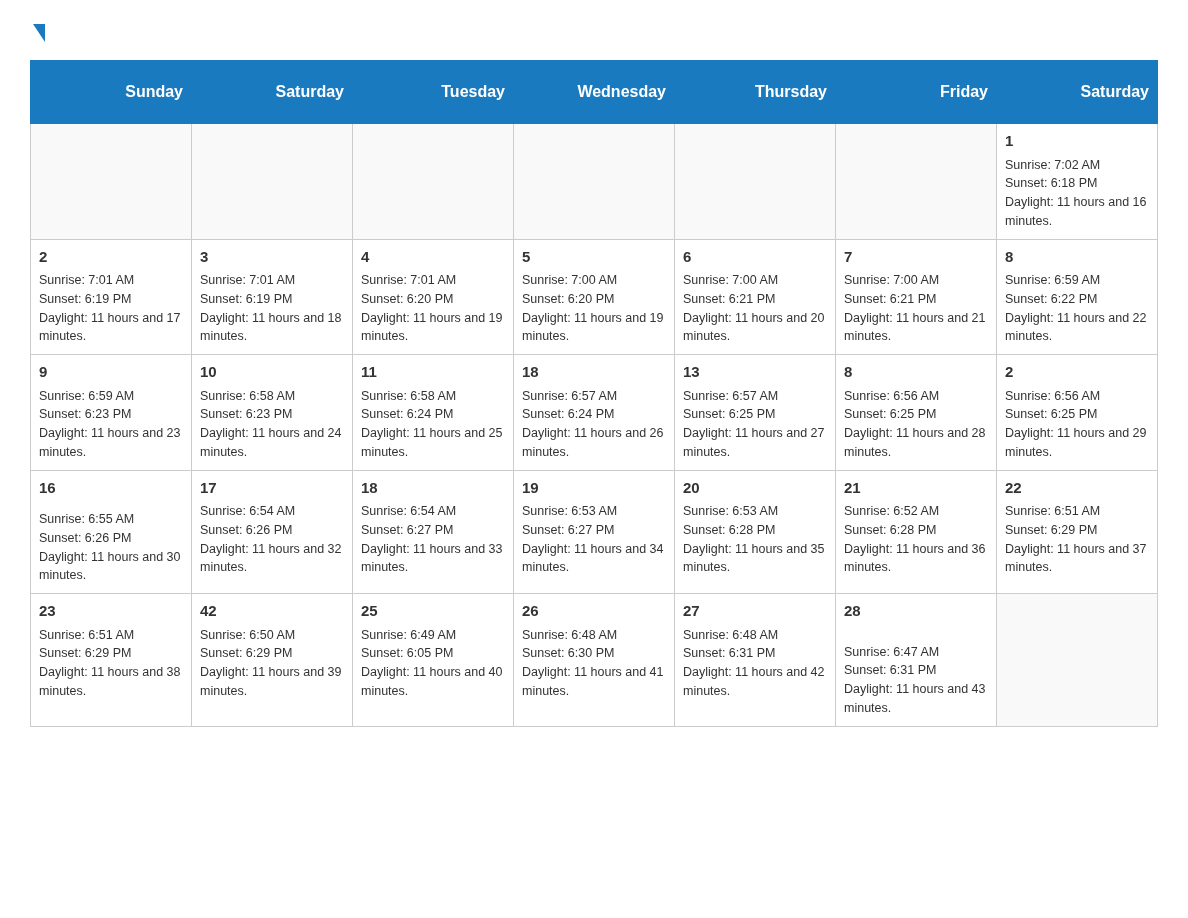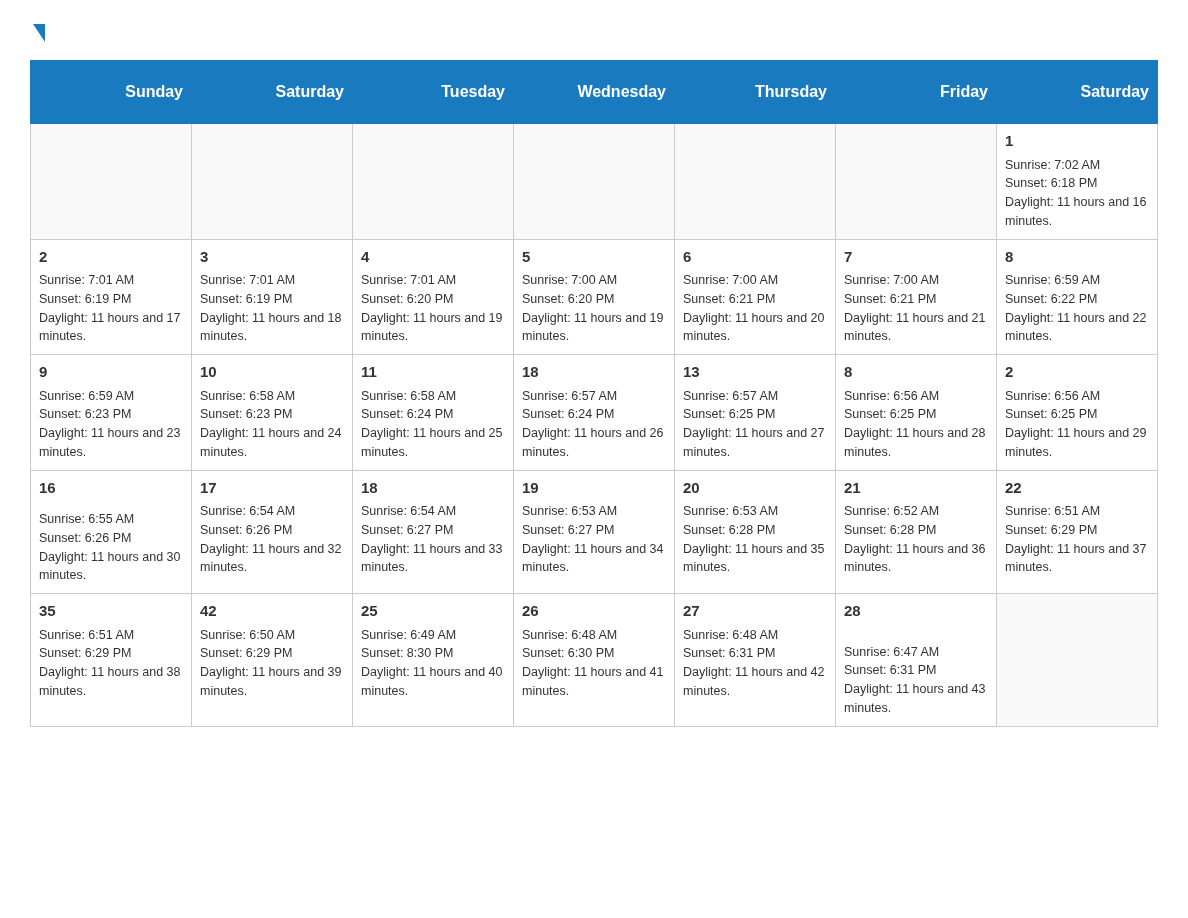--- a/index.html
+++ b/index.html
@@ -271,35 +271,35 @@
         </td>
         <td>
           <span class="day-number">22</span>
           <div class="day-info" style="white-space: pre-line;">Sunrise: 6:51 AM
 Sunset: 6:29 PM
 Daylight: 11 hours and 37 minutes.</div>
         </td>
       </tr>
       <tr>
         <td>
-          <span class="day-number">35</span>
+          <span class="day-number">23</span>
           <div class="day-info" style="white-space: pre-line;">Sunrise: 6:51 AM
 Sunset: 6:29 PM
 Daylight: 11 hours and 38 minutes.</div>
         </td>
         <td>
           <span class="day-number">42</span>
           <div class="day-info" style="white-space: pre-line;">Sunrise: 6:50 AM
 Sunset: 6:29 PM
 Daylight: 11 hours and 39 minutes.</div>
         </td>
         <td>
           <span class="day-number">25</span>
           <div class="day-info" style="white-space: pre-line;">Sunrise: 6:49 AM
-Sunset: 8:30 PM
+Sunset: 6:05 PM
 Daylight: 11 hours and 40 minutes.</div>
         </td>
         <td>
           <span class="day-number">26</span>
           <div class="day-info" style="white-space: pre-line;">Sunrise: 6:48 AM
 Sunset: 6:30 PM
 Daylight: 11 hours and 41 minutes.</div>
         </td>
         <td>
           <span class="day-number">27</span>

